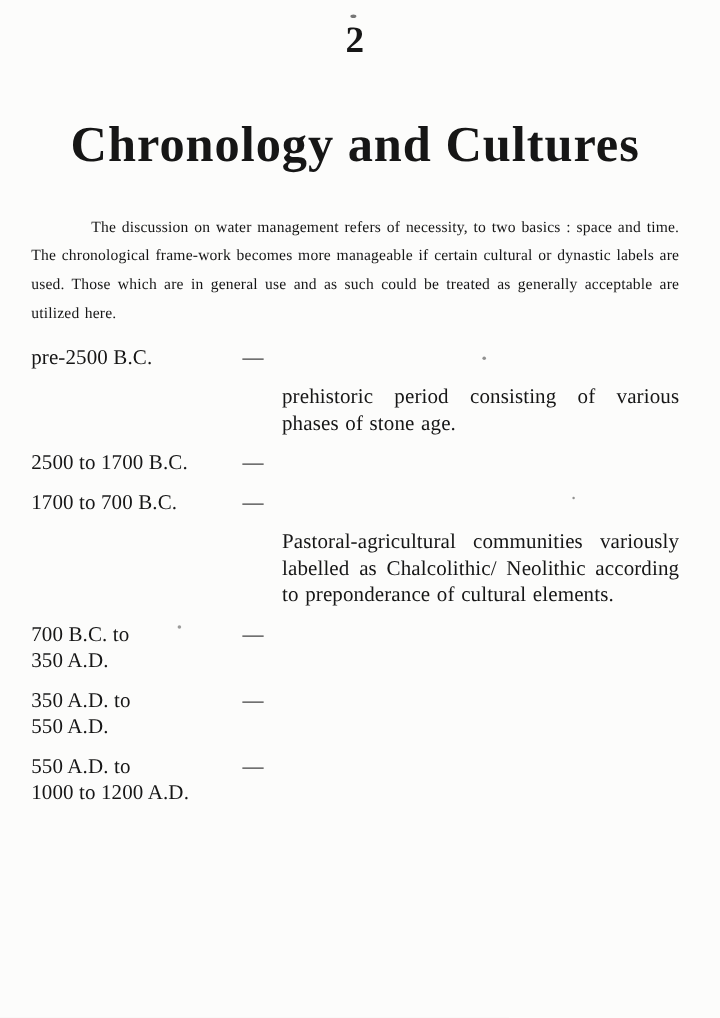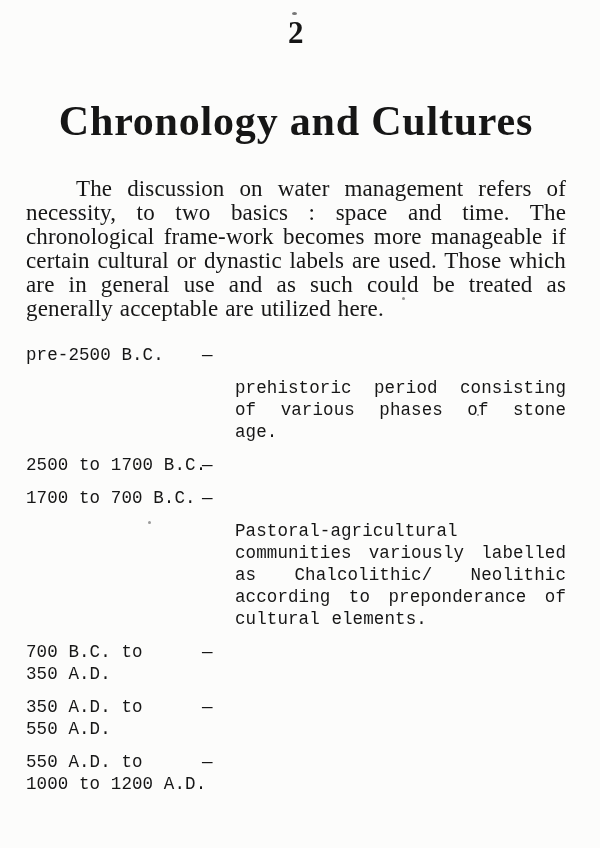--- a/index.html
+++ b/index.html
@@ -33,38 +33,37 @@
     text-align: center;
     font-size: 42px;
     font-weight: bold;
     margin-top: 42px;
     line-height: 1.25;
     letter-spacing: 0.8px;
     white-space: nowrap;
   }
   .intro {
     margin-top: 30px;
-    font-size: 23px;
+    font-size: 13px;
     line-height: 24px;
     text-align: justify;
     text-indent: 50px;
     letter-spacing: 0.15px;
     word-spacing: 1px;
   }
   .timeline {
     margin-top: 0;
   }
   .entry {
     display: grid;
     grid-template-columns: 174px 35px 1fr;
     margin-top: 11px;
     font-size: 17.5px;
     line-height: 22px;
     letter-spacing: 0.1px;
-    font-family: Liberation Mono, monospace;
   }
   .period {
     white-space: nowrap;
   }
   .period span {
     display: block;
   }
   .dash {
     text-align: left;
     padding-left: 2px;

